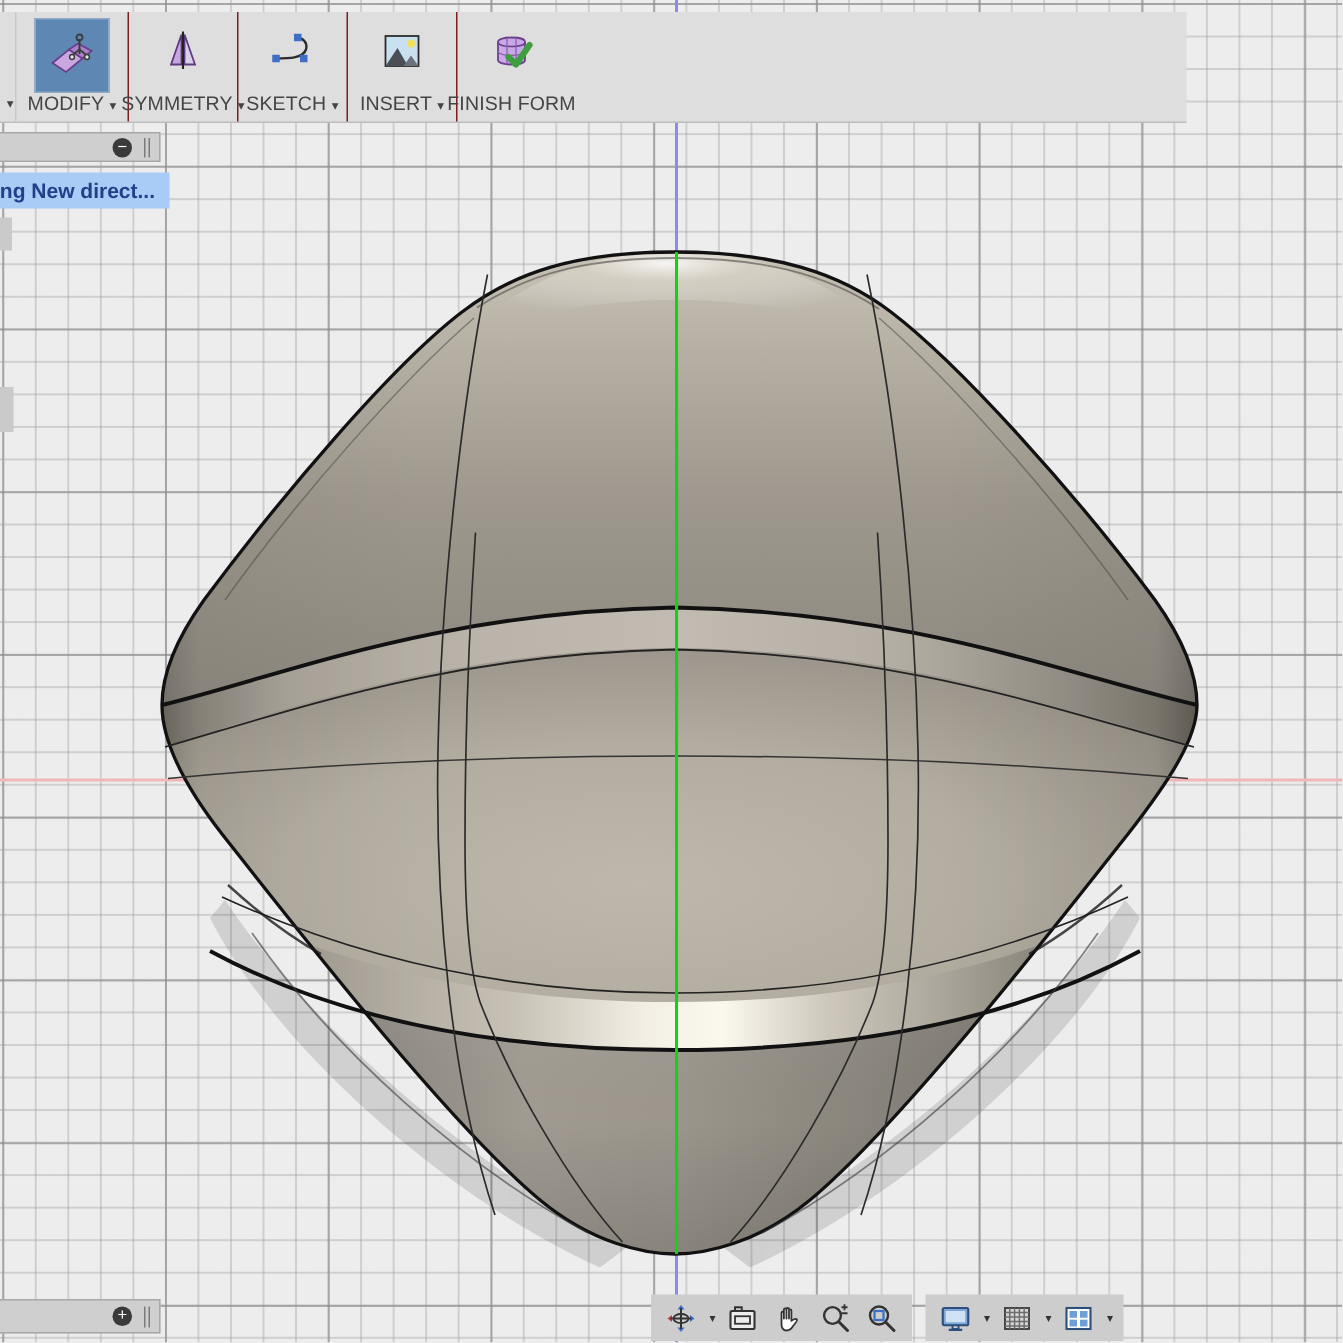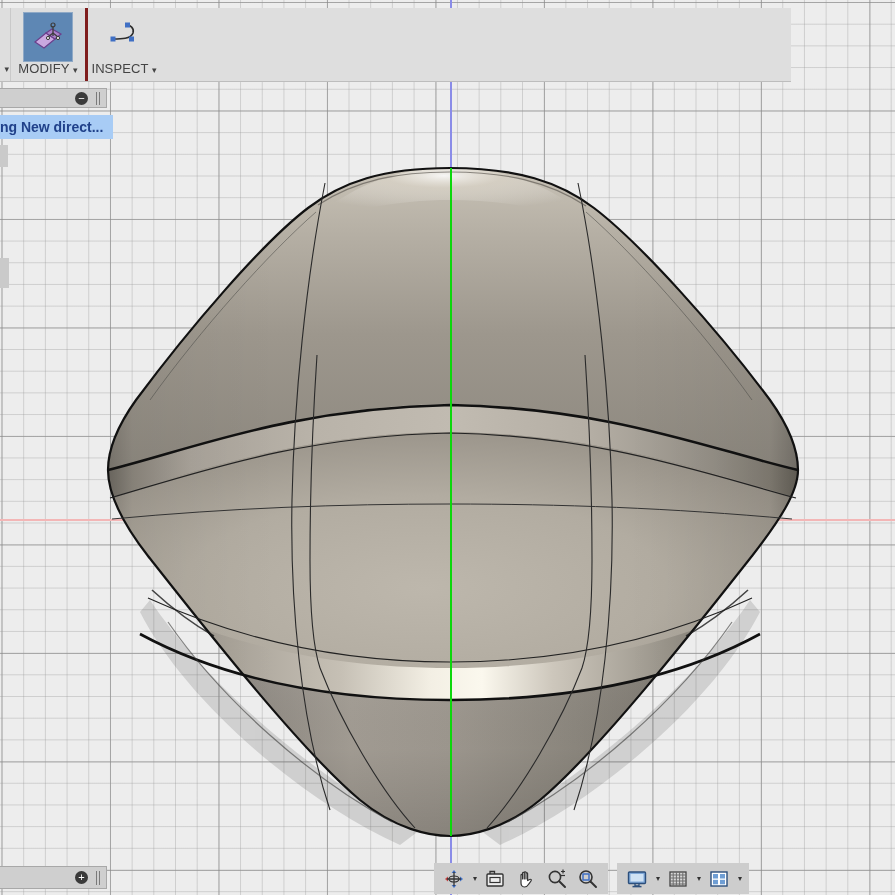--- a/index.html
+++ b/index.html
@@ -26,21 +26,21 @@
   #axis-y-upper{position:absolute;left:450px;top:0;width:2px;height:175px;background:#8a8ce8;}
   #axis-y-lower{position:absolute;left:450px;top:832px;width:2px;height:63px;background:#8a8ce8;}
   #axis-y-green{position:absolute;left:450px;top:168px;width:2px;height:668px;background:#0bd80b;}
 
   
   #toolbar{position:absolute;left:0;top:8px;width:791px;height:73px;
            background:#dedede;border-bottom:1px solid #bdbdbd;
            display:flex;align-items:flex-start;}
   .tb-item{height:73px;display:flex;flex-direction:column;align-items:center;
            justify-content:flex-start;padding:4px 12px 0;box-sizing:border-box;
-           border-right:3px solid #7f1d1d;position:relative;}
+           border-right:1px solid #7f1d1d;position:relative;}
   .tb-item:last-child{border-right:none;}
   .tb-icon{width:48px;height:44px;display:flex;align-items:center;justify-content:center;}
   .tb-icon.sel{background:#5e87b4;border:1px solid #8fa9c6;box-sizing:border-box;width:50px;height:50px;}
   .tb-label{font-size:13px;color:#444;white-space:nowrap;letter-spacing:.1px;
             position:absolute;bottom:5px;left:50%;transform:translateX(-50%);}
   .caret{font-size:9px;color:#444;}
   #tb-left-stub{width:10px;height:73px;border-right:1px solid #c9c9c9;position:relative;}
   #tb-left-stub .caret{position:absolute;bottom:7px;right:1px;}
 
   
@@ -280,40 +280,81 @@
         <circle cx="17" cy="18" r="1.6" fill="#e8e8e8" stroke="#3b3b3b" stroke-width="1"></circle>
         <circle cx="27" cy="18" r="1.6" fill="#e8e8e8" stroke="#3b3b3b" stroke-width="1"></circle>
       </svg>
     </div>
     <div class="tb-label">
       <span>MODIFY</span>
       <span class="caret">▾</span>
     </div>
   </div>
 
+  <div class="tb-item">
+    <div class="tb-icon">
+      <svg width="34" height="34" viewBox="0 0 34 34">
+        <path d="M16 6 L9 26 L16 26 Z" fill="#c7a6e2" stroke="#5f3a80" stroke-width="1.2"></path>
+        <path d="M18 6 L25 26 L18 26 Z" fill="#d8cfe8" stroke="#5f3a80" stroke-width="1.2"></path>
+        <path d="M17 4 L17 29" stroke="#222" stroke-width="1.4"></path>
+      </svg>
+    </div>
+    <div class="tb-label">
+      <span>SYMMETRY</span>
+      <span class="caret">▾</span>
+    </div>
+  </div>
 
   <div class="tb-item">
     <div class="tb-icon">
       <svg width="34" height="34" viewBox="0 0 34 34">
         <path d="M6 22 C14 22 24 22 26 16 C27.5 11 23 8 20 8" fill="none" stroke="#2c2c2c" stroke-width="1.6"></path>
         <rect x="3.5" y="19.5" width="5" height="5" fill="#3f6fc4"></rect>
         <rect x="22" y="19.5" width="5" height="5" fill="#3f6fc4"></rect>
         <rect x="18" y="5.5" width="5" height="5" fill="#3f6fc4"></rect>
       </svg>
     </div>
     <div class="tb-label">
-      <span>INSPECT</span>
+      <span>SKETCH</span>
       <span class="caret">▾</span>
     </div>
   </div>
 
 
 
-
-
+  <div class="tb-item">
+    <div class="tb-icon">
+      <svg width="34" height="34" viewBox="0 0 34 34">
+        <rect x="6" y="7" width="22" height="20" fill="#c8e0f0" stroke="#2c2c2c" stroke-width="1.2"></rect>
+        <circle cx="23" cy="12" r="2.6" fill="#f5e05a"></circle>
+        <path d="M6 27 L14 15 L21 27 Z" fill="#4a4f56"></path>
+        <path d="M18 27 L23 20 L28 27 Z" fill="#6c727a"></path>
+      </svg>
+    </div>
+    <div class="tb-label">
+      <span>INSERT</span>
+      <span class="caret">▾</span>
+    </div>
+  </div>
+
+
+  <div class="tb-item">
+    <div class="tb-icon">
+      <svg width="34" height="34" viewBox="0 0 34 34">
+        <path d="M8 11 C8 7 26 7 26 11 L26 23 C26 27 8 27 8 23 Z" fill="#c9a8e8" stroke="#6b3f8c" stroke-width="1.2"></path>
+        <path d="M8 11 C8 15 26 15 26 11" fill="none" stroke="#6b3f8c" stroke-width="1"></path>
+        <path d="M8 17 C8 21 26 21 26 17" fill="none" stroke="#8a63ad" stroke-width=".9"></path>
+        <path d="M14 8.3 L14 25.6 M20 8.3 L20 25.6" stroke="#8a63ad" stroke-width=".9"></path>
+        <path d="M15 21 L20 26 L29 13" fill="none" stroke="#3f9e3f" stroke-width="4.2" stroke-linecap="round" stroke-linejoin="round"></path>
+      </svg>
+    </div>
+    <div class="tb-label">
+      <span>FINISH FORM</span>
+    </div>
+  </div>
 </div>
 
 <div id="panel-top">
   <div class="minus">−</div>
   <div class="grip"></div>
 </div>
 
 <div id="panel-sel">
   <span>ing New direct...</span>
 </div>

